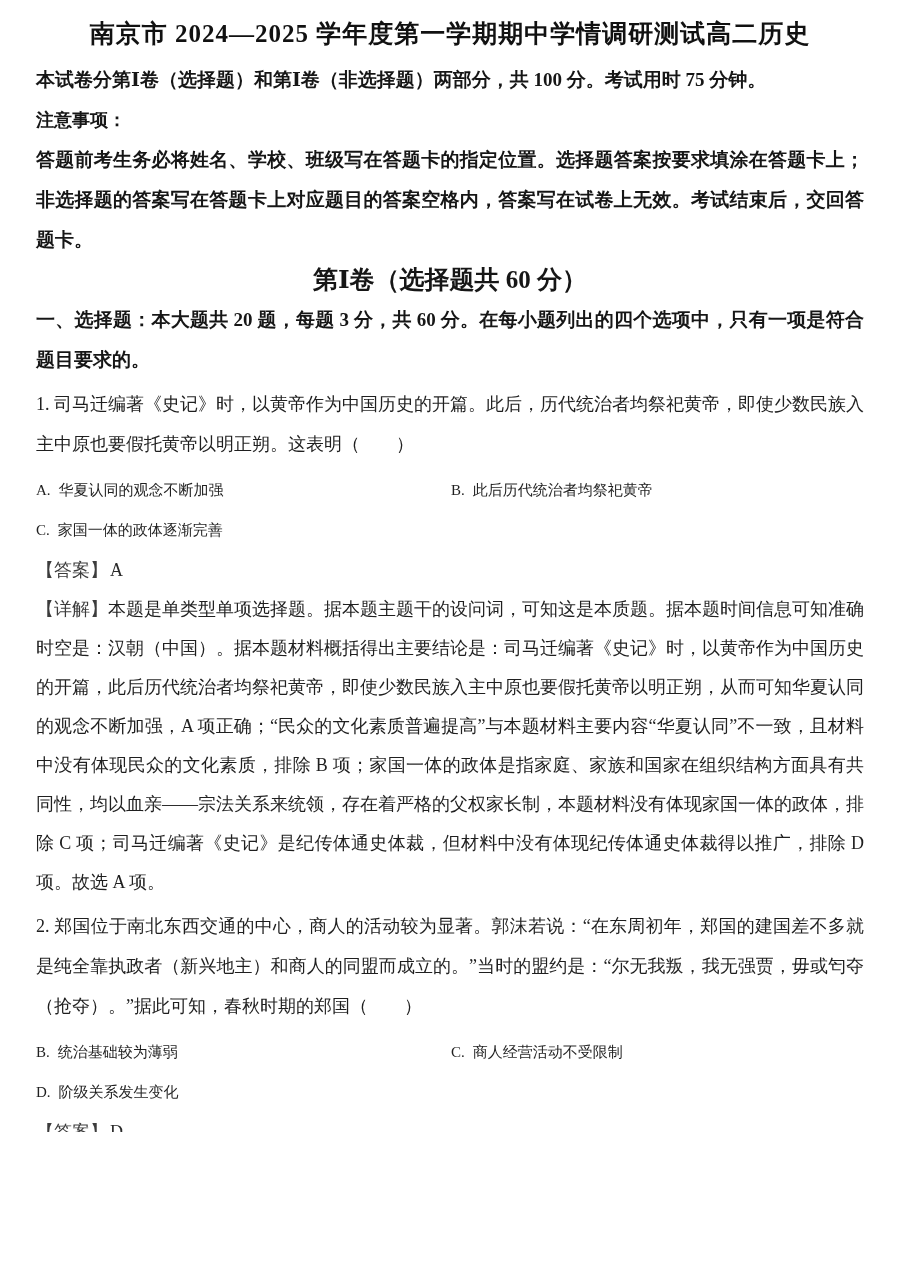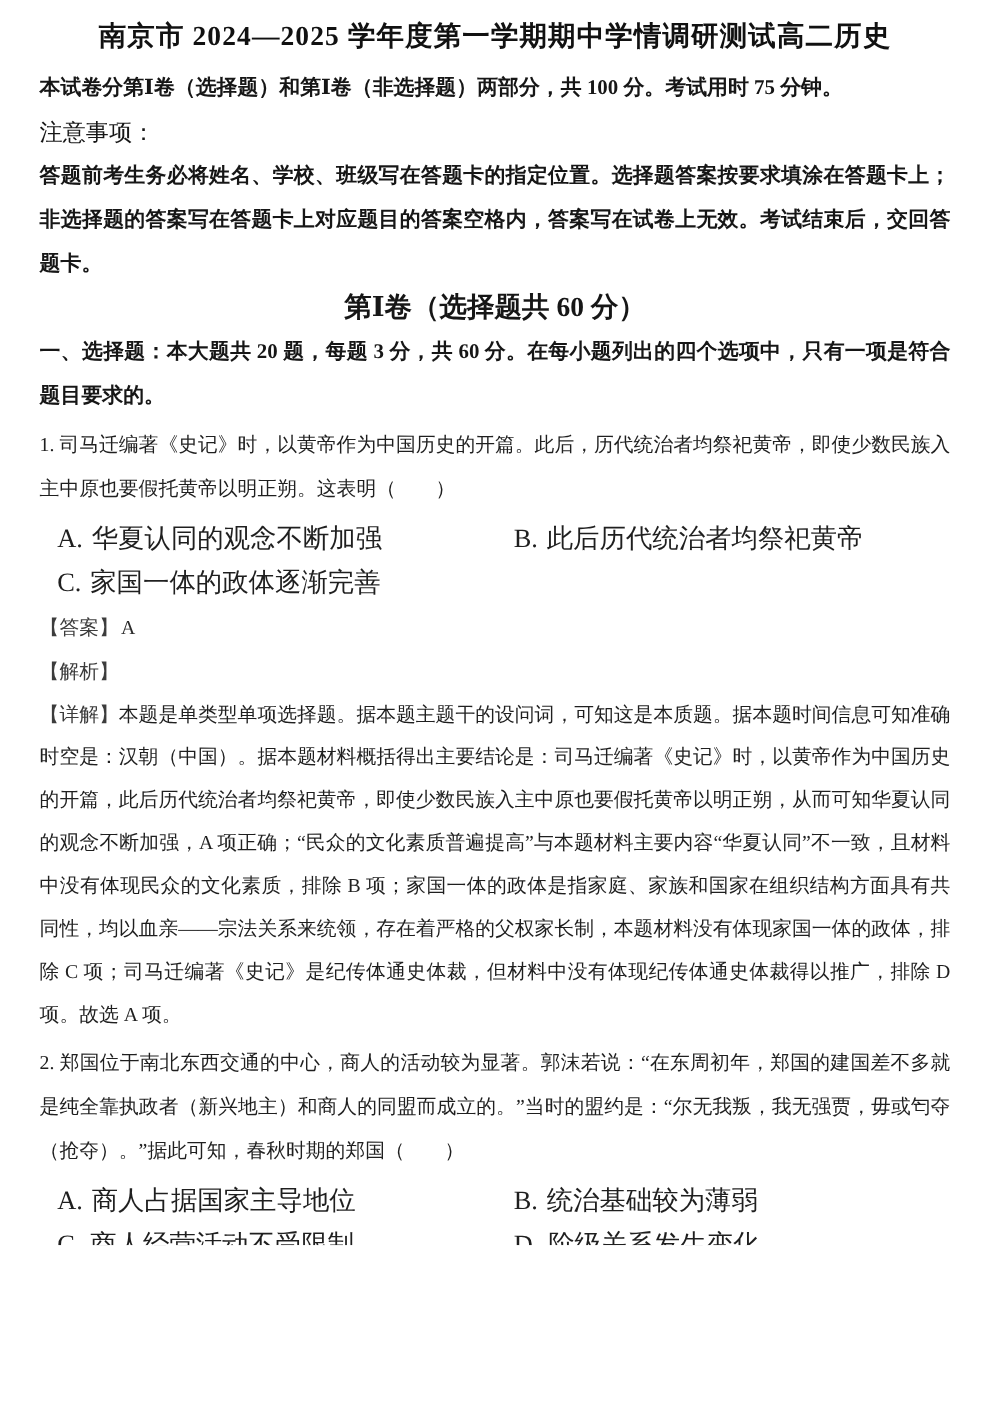--- a/index.html
+++ b/index.html
@@ -26,23 +26,23 @@
   }
   .intro {
     font-size: 19px;
     line-height: 40px;
     font-weight: 700;
     color: #161616;
     text-align: justify;
     margin-top: 4px;
   }
   .notice-label {
-    font-size: 21px;
+    font-size: 18px;
     line-height: 40px;
-    font-weight: 400;
+    font-weight: 700;
     color: #161616;
   }
   .notice-body {
     font-size: 19px;
     line-height: 40px;
     font-weight: 700;
     color: #161616;
     text-align: justify;
   }
   .section-header {
@@ -66,26 +66,25 @@
     color: #1f1f1f;
     text-align: justify;
     margin-top: 4px;
   }
   .options {
     display: grid;
     grid-template-columns: 415px 1fr;
     margin-top: 6px;
   }
   .option {
-    font-size: 24px;
+    font-size: 15px;
     line-height: 40px;
     font-weight: 400;
     color: #1f1f1f;
     white-space: nowrap;
-    margin-left: 16px;
   }
   .option .opt-label { margin-right: 8px; }
   .answer-row {
     font-size: 18px;
     line-height: 40px;
     font-weight: 400;
     color: #3c3c3c;
   }
   .answer-row .answer-value {
     color: #2a2a2a;
@@ -135,36 +134,30 @@
       </div>
       <div class="option">
         <span class="opt-label">C.</span><span>家国一体的政体逐渐完善</span>
       </div>
     </div>
 
     <p class="answer-row">
       <span>【答案】</span><span class="answer-value">A</span>
     </p>
 
-    <p class="analysis-row">
-      <span>【解析】</span>
-    </p>
 
     <p class="detail">
       <span class="detail-label">【详解】</span><span>本题是单类型单项选择题。据本题主题干的设问词，可知这是本质题。据本题时间信息可知准确时空是：汉朝（中国）。据本题材料概括得出主要结论是：司马迁编著《史记》时，以黄帝作为中国历史的开篇，此后历代统治者均祭祀黄帝，即使少数民族入主中原也要假托黄帝以明正朔，从而可知华夏认同的观念不断加强，A 项正确；“民众的文化素质普遍提高”与本题材料主要内容“华夏认同”不一致，且材料中没有体现民众的文化素质，排除 B 项；家国一体的政体是指家庭、家族和国家在组织结构方面具有共同性，均以血亲——宗法关系来统领，存在着严格的父权家长制，本题材料没有体现家国一体的政体，排除 C 项；司马迁编著《史记》是纪传体通史体裁，但材料中没有体现纪传体通史体裁得以推广，排除 D 项。故选 A 项。</span>
     </p>
   </div>
 
   <div>
     <p class="stem">2. 郑国位于南北东西交通的中心，商人的活动较为显著。郭沫若说：“在东周初年，郑国的建国差不多就是纯全靠执政者（新兴地主）和商人的同盟而成立的。”当时的盟约是：“尔无我叛，我无强贾，毋或匄夺（抢夺）。”据此可知，春秋时期的郑国（　　）</p>
 
     <div class="options">
-      <div class="option">
-        <span class="opt-label">A.</span><span>商人占据国家主导地位</span>
-      </div>
       <div class="option">
         <span class="opt-label">B.</span><span>统治基础较为薄弱</span>
       </div>
       <div class="option">
         <span class="opt-label">C.</span><span>商人经营活动不受限制</span>
       </div>
       <div class="option">
         <span class="opt-label">D.</span><span>阶级关系发生变化</span>
       </div>
     </div>

